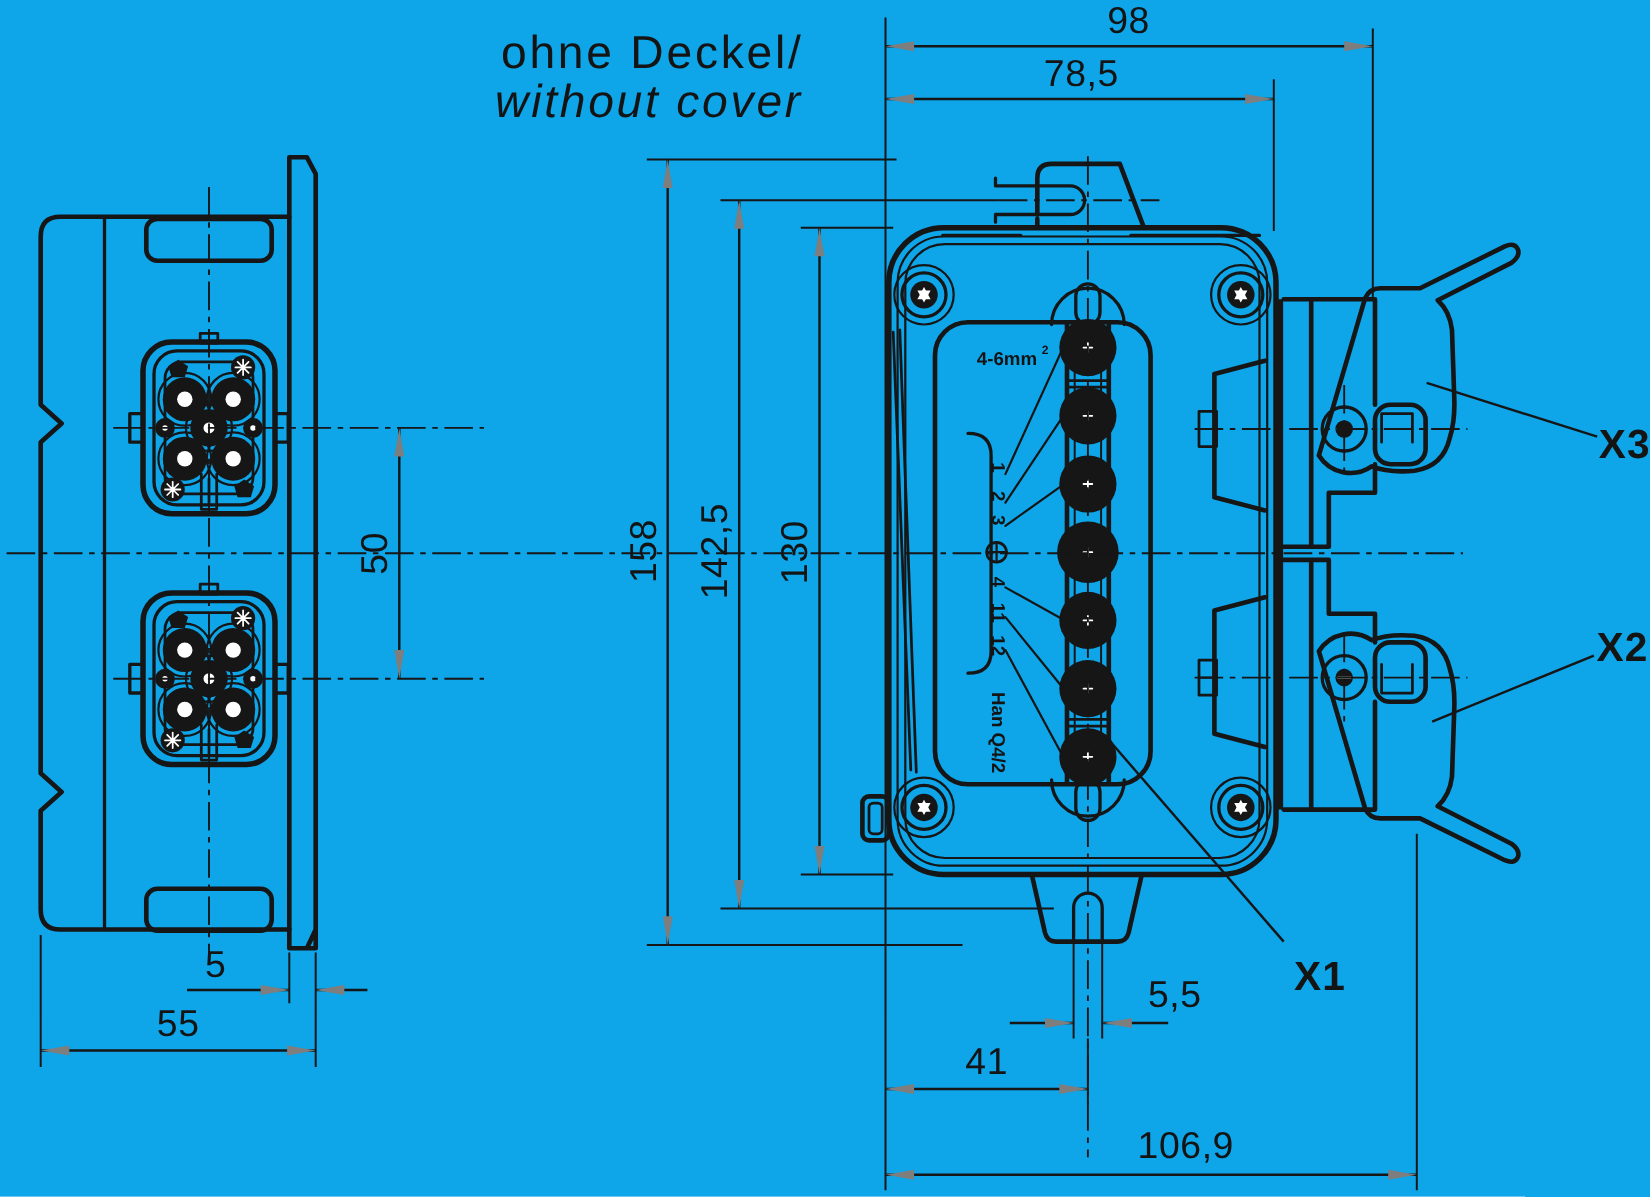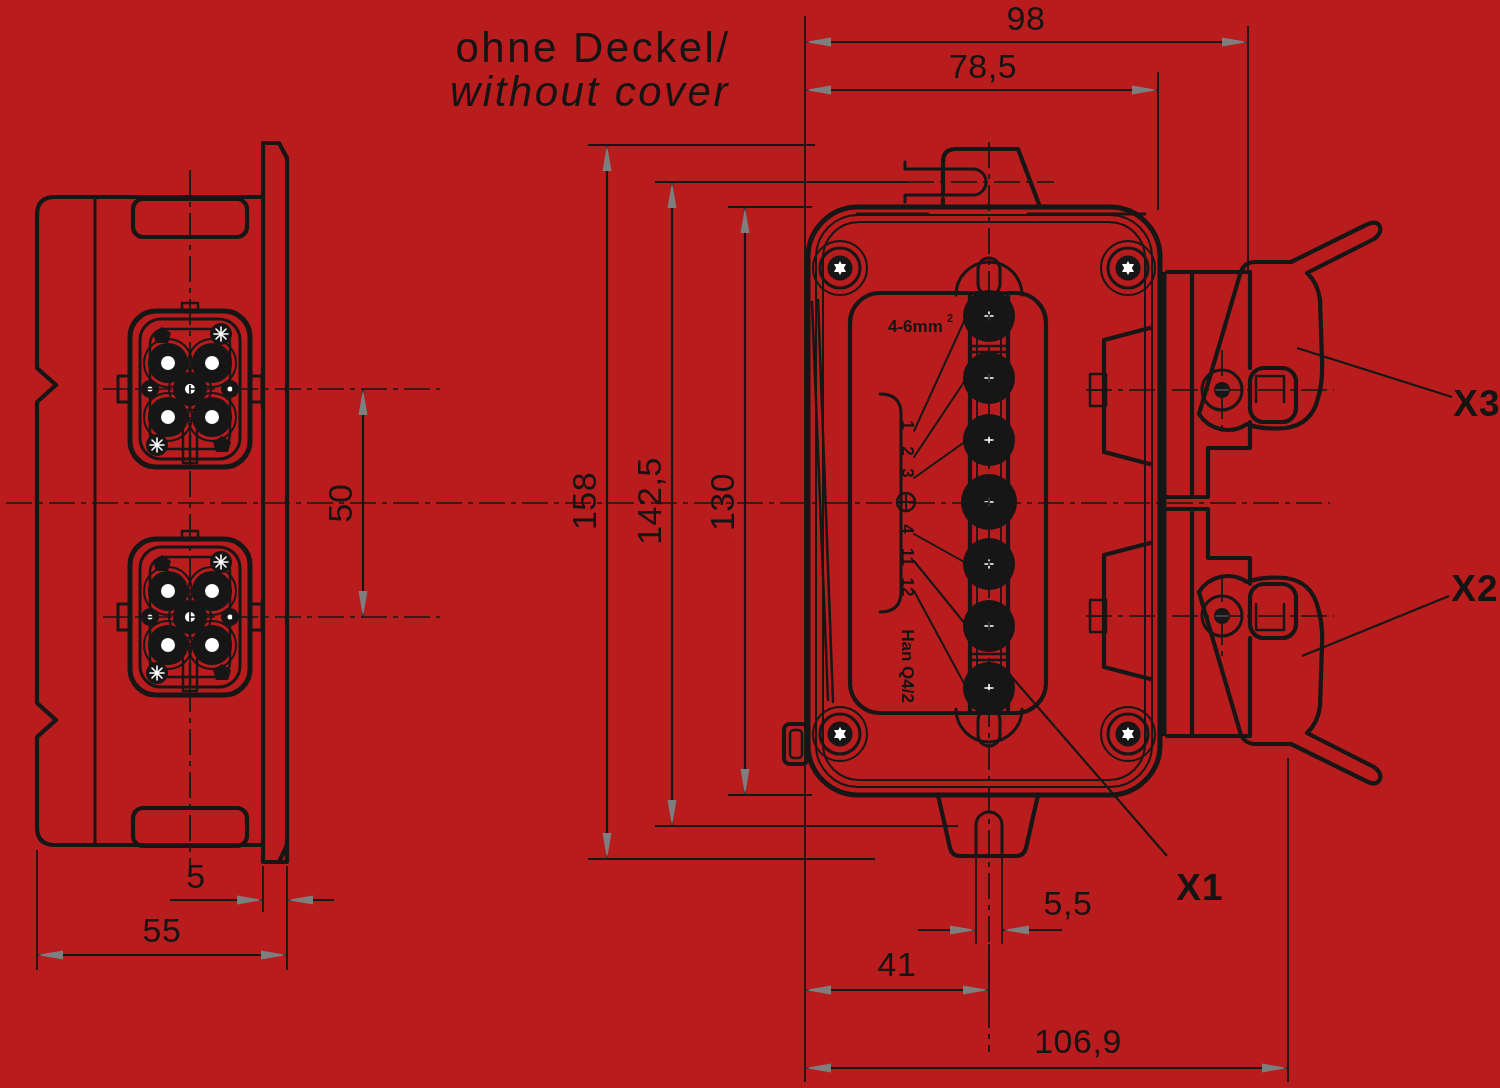--- a/index.html
+++ b/index.html
@@ -1,16 +1,16 @@
 <!DOCTYPE html>
 <html><head>
 <meta charset="utf-8">
 <style>
   html,body{margin:0;padding:0;background:#fff;}
-  .stage{position:relative;width:1500px;height:1088px;background:#b91c1c;overflow:hidden;
+  .stage{position:relative;width:1500px;height:1088px;background:#0ea5e9;overflow:hidden;
          font-family:"Liberation Sans",sans-serif;}
   svg{position:absolute;inset:0;}
   
   .s5{stroke:#161616;stroke-width:5;fill:none;stroke-linejoin:round;stroke-linecap:round}
   .s4{stroke:#161616;stroke-width:4.2;fill:none;stroke-linejoin:round;stroke-linecap:round}
   .s3{stroke:#161616;stroke-width:3;fill:none;stroke-linejoin:round;stroke-linecap:round}
   .s25{stroke:#161616;stroke-width:2.5;fill:none;stroke-linejoin:round;stroke-linecap:round}
   .s2{stroke:#161616;stroke-width:2;fill:none;stroke-linejoin:round;stroke-linecap:round}
   .s7{stroke:#161616;stroke-width:7;fill:none}
   .thin{stroke:#161616;stroke-width:1.8;fill:none}

